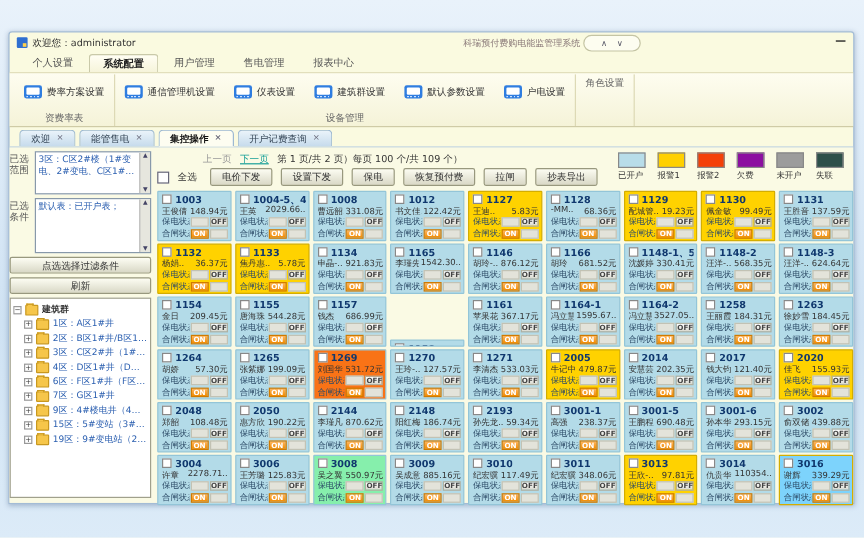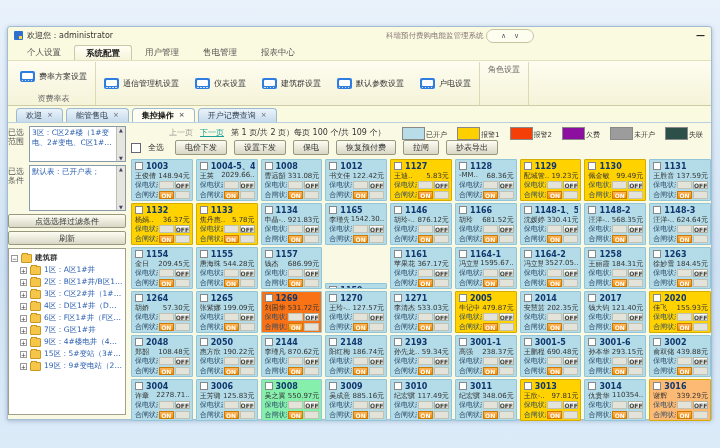--- a/index.html
+++ b/index.html
@@ -76,21 +76,21 @@
   .pag{font-size:8px;display:flex;gap:7px;align-items:center;height:13px;padding-left:38px}
   .pg-prev{color:#999}
   .pg-next{color:#18a098;text-decoration:underline}
   .pg-info{color:#333}
   .btnrow{display:flex;gap:7px;align-items:center;height:17px}
   .ckb{width:8px;height:8px;background:#fff;border:1px solid #667;flex:none}
   .ck-label{font-size:8px;color:#333;margin-right:4px}
   .tool-btn{height:15px;font-size:8px;background:linear-gradient(#fcfcf2,#d9d8c6);
             border:1px solid #98987e;border-radius:2px;color:#333;padding:0 9px;white-space:nowrap}
   .legend{position:absolute;right:8px;top:1px;display:flex;gap:10px}
-  .legend-item{display:flex;flex-direction:row;align-items:flex-end;gap:1px}
+  .legend-item{display:flex;flex-direction:column;align-items:flex-start;gap:1px}
   .legend-swatch{width:23px;height:13px;border:1px solid #888;box-sizing:border-box}
   .legend-label{font-size:7px;color:#333;white-space:nowrap}
   
   .grid{flex:1;display:grid;grid-template-columns:repeat(9,1fr);grid-auto-rows:42px;
         gap:2px 3px;margin-top:1px}
   .card{border:1px solid #93c5d8;border-radius:1px;padding:1px 2px 0 3px;box-sizing:border-box;overflow:hidden}
   .card.warn{border-color:#d4ad00}
   .c-head{display:flex;align-items:center;gap:3px;height:10px}
   .cb{width:6px;height:6px;background:#fff;border:1px solid #888;flex:none}
   .room{font-size:8px;font-weight:bold;color:#10386e;white-space:nowrap;overflow:hidden}
@@ -155,20 +155,21 @@
           </div>
           <div class="ribbon-btn">
             <span class="screen-icon"></span>
             <span>默认参数设置</span>
           </div>
           <div class="ribbon-btn">
             <span class="screen-icon"></span>
             <span>户电设置</span>
           </div>
         </div>
+        <div class="ribbon-group-label">设备管理</div>
       </div>
       <div class="ribbon-group">
         <div class="ribbon-group-label">角色设置</div>
       </div>
     </div>
 
   <div class="tabstrip" id="tabstrip">
       <div class="tab">
         <span>欢迎</span>
         <span class="tab-close">×</span>
@@ -1366,21 +1367,21 @@
       <span class="sl supply-label">保电状态</span>
       <span class="seg seg-track"></span>
       <span class="seg supply-off">OFF</span>
     </div>
     <div class="c-status">
       <span class="sl switch-label">合闸状态</span>
       <span class="seg seg-on switch-on">ON</span>
       <span class="seg seg-track"></span>
     </div>
   </div>
-          <div class="card warn" style="background: #fdba74;">
+          <div class="card warn" style="background: #7dd3fc;">
     <div class="c-head">
       <span class="cb"></span>
       <span class="room">3016</span>
     </div>
     <div class="c-name">
       <span class="nm">谢辉</span>
       <span class="bal">339.29元</span>
     </div>
     <div class="c-status">
       <span class="sl supply-label">保电状态</span>

